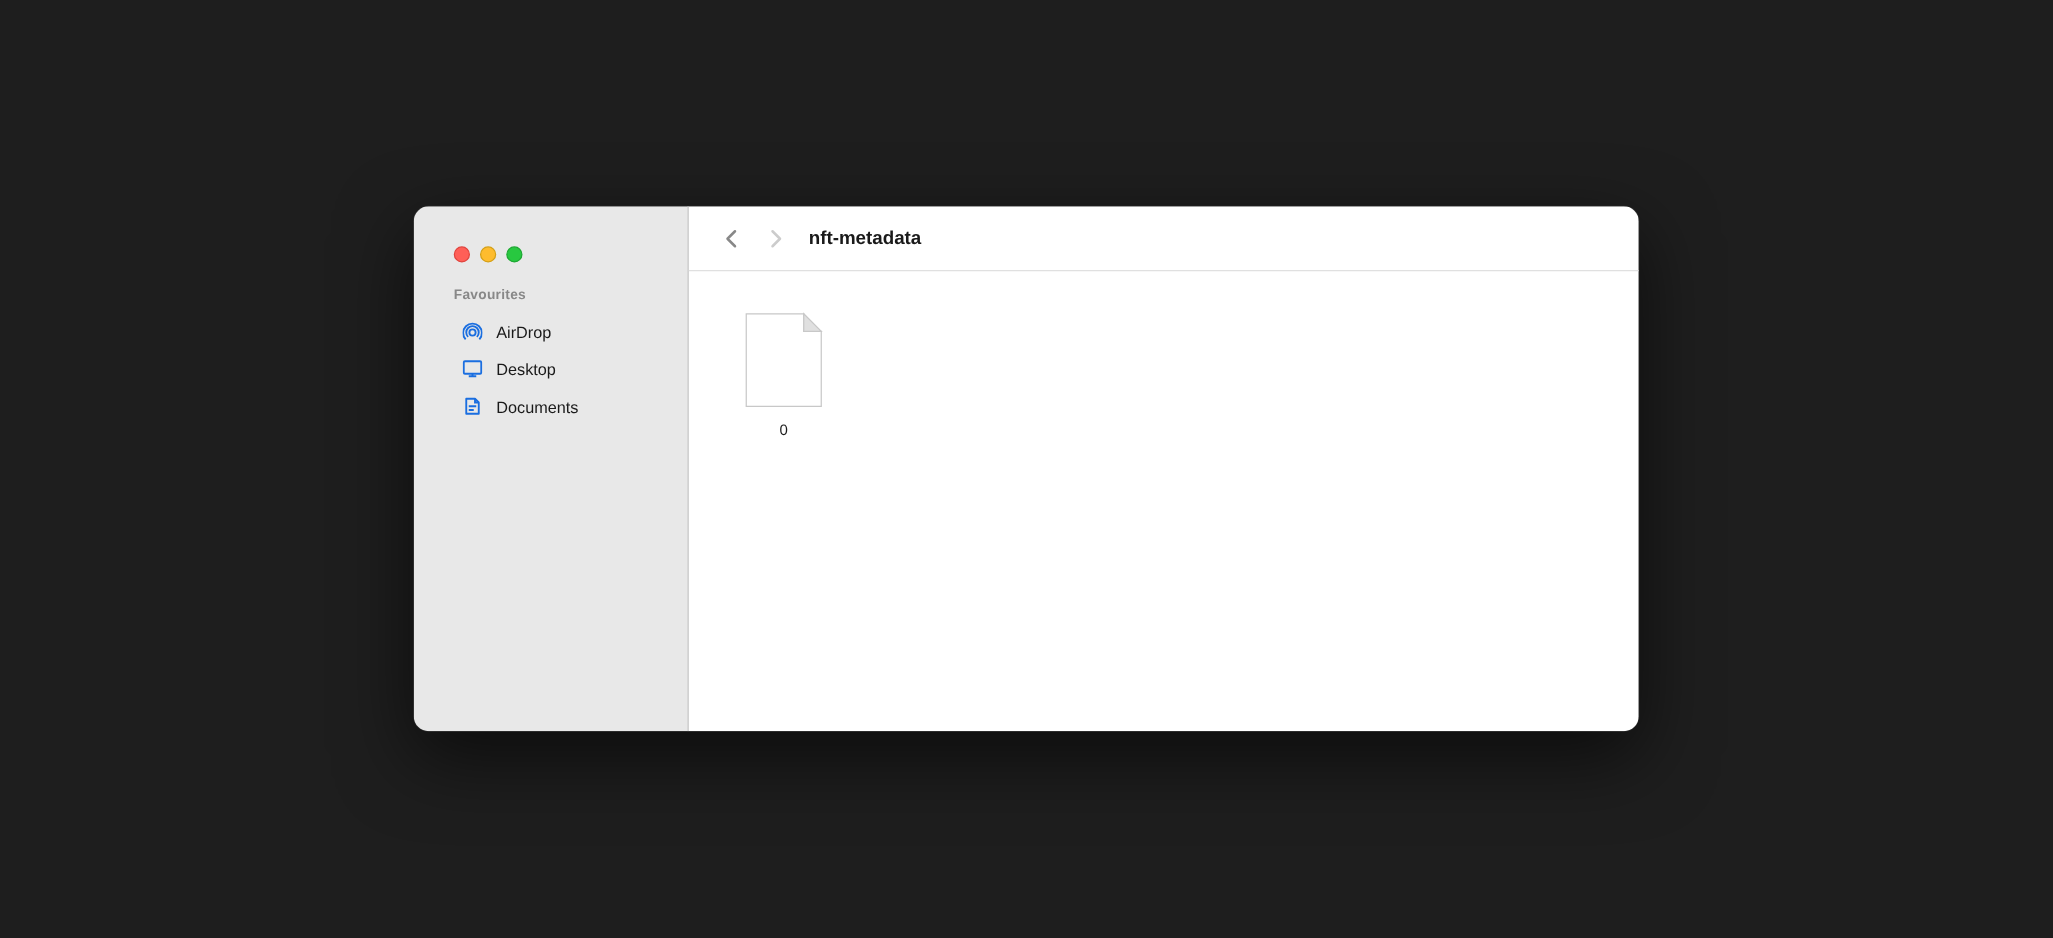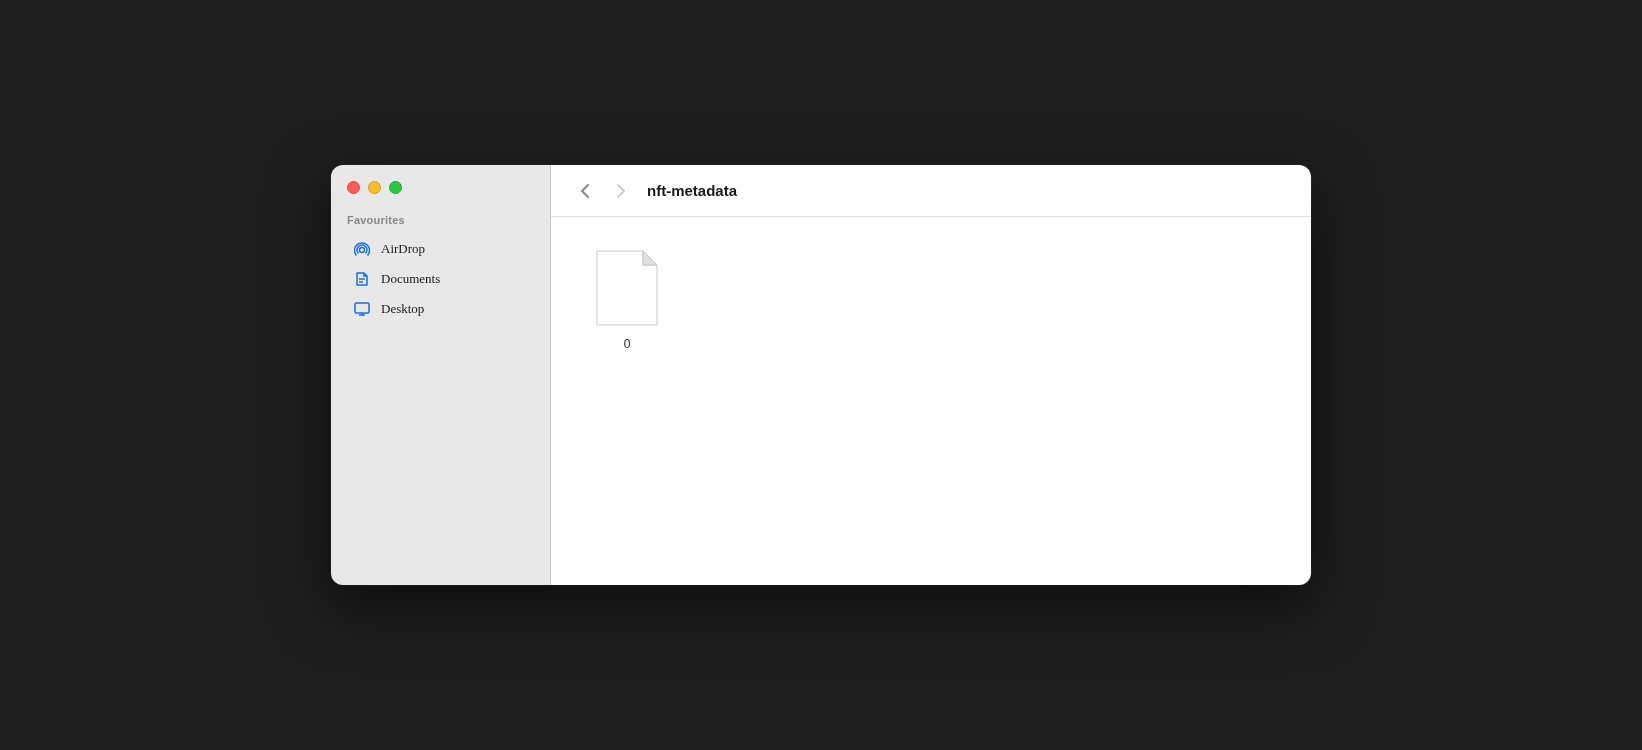--- a/index.html
+++ b/index.html
@@ -21,21 +21,21 @@
       overflow: hidden;
       display: flex;
       box-shadow: 0 20px 60px rgba(0,0,0,0.6), 0 0 0 0.5px rgba(255,255,255,0.1);
     }
 
     
     .sidebar {
       width: 220px;
       min-width: 220px;
       background: #e8e8e8;
-      padding: 0;
+      padding: 16px;
       display: flex;
       flex-direction: column;
       border-right: 1px solid #c8c8c8;
     }
 
     .traffic-lights {
       display: flex;
       align-items: center;
       gap: 8px;
       padding: 16px 16px 20px 16px;
@@ -62,21 +62,20 @@
     }
 
     .sidebar-item {
       display: flex;
       align-items: center;
       gap: 10px;
       padding: 6px 16px;
       cursor: pointer;
       border-radius: 6px;
       margin: 0 6px;
-      font-family: Liberation Serif, serif;
     }
 
     .sidebar-item-icon {
       width: 18px;
       height: 18px;
       display: flex;
       align-items: center;
       justify-content: center;
       color: #1a6ee0;
       flex-shrink: 0;
@@ -198,41 +197,41 @@
           <path d="M4.5 12.5a5 5 0 1 1 7 0"></path>
           <path d="M2.5 14.5a7.5 7.5 0 1 1 11 0"></path>
         </svg>
       </div>
       <span class="sidebar-item-label">AirDrop</span>
     </div>
 
 
 
     <div class="sidebar-item">
+      <div class="sidebar-item-icon icon-desktop">
+        <svg viewBox="0 0 16 16" fill="none" stroke="#1a6ee0" stroke-width="1.5">
+          <rect x="1" y="2" width="14" height="10" rx="1"></rect>
+          <line x1="5" y1="14" x2="11" y2="14"></line>
+          <line x1="8" y1="12" x2="8" y2="14"></line>
+        </svg>
+      </div>
+      <span class="sidebar-item-label">Desktop</span>
+    </div>
+
+    <div class="sidebar-item">
       <div class="sidebar-item-icon icon-documents">
         <svg viewBox="0 0 16 16" fill="none" stroke="#1a6ee0" stroke-width="1.5">
           <path d="M3 2h7l3 3v9H3z" stroke-linejoin="round"></path>
           <path d="M10 2v3h3"></path>
           <line x1="5" y1="8" x2="11" y2="8"></line>
           <line x1="5" y1="11" x2="9" y2="11"></line>
         </svg>
       </div>
       <span class="sidebar-item-label">Documents</span>
     </div>
-
-    <div class="sidebar-item">
-      <div class="sidebar-item-icon icon-desktop">
-        <svg viewBox="0 0 16 16" fill="none" stroke="#1a6ee0" stroke-width="1.5">
-          <rect x="1" y="2" width="14" height="10" rx="1"></rect>
-          <line x1="5" y1="14" x2="11" y2="14"></line>
-          <line x1="8" y1="12" x2="8" y2="14"></line>
-        </svg>
-      </div>
-      <span class="sidebar-item-label">Desktop</span>
-    </div>
   </div>
 
   <div class="main-content">
     <div class="toolbar">
       <button class="nav-btn active">
         <svg width="10" height="16" viewBox="0 0 10 16" fill="none">
           <path d="M8 2 L2 8 L8 14" stroke="#888" stroke-width="2" stroke-linecap="round" stroke-linejoin="round"></path>
         </svg>
       </button>
       <button class="nav-btn">

